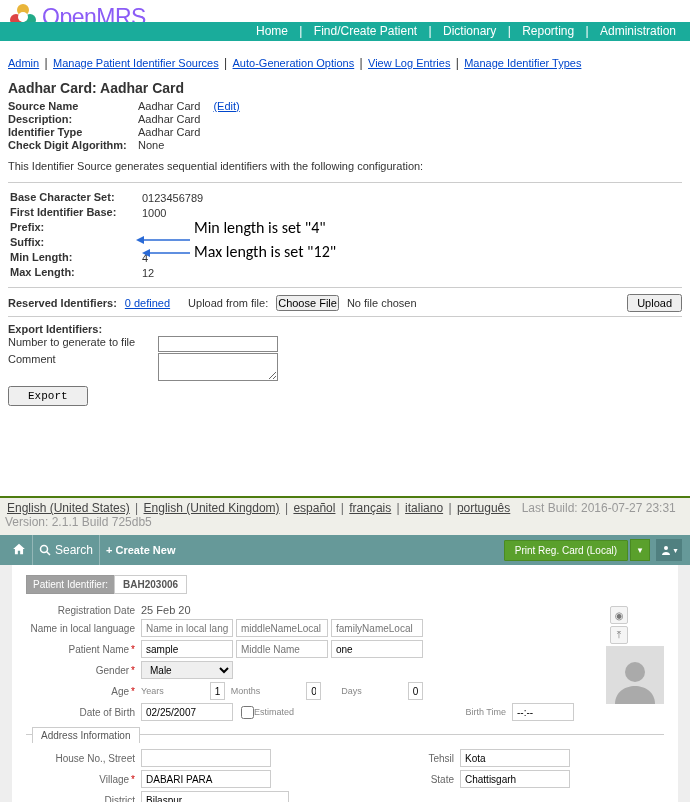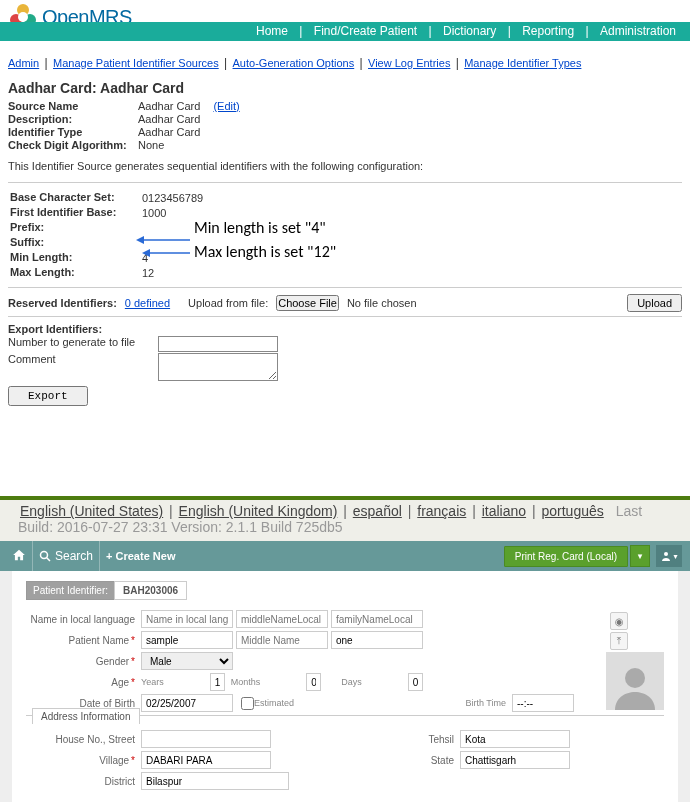--- a/index.html
+++ b/index.html
@@ -1,21 +1,21 @@
 <!DOCTYPE html>
 <html><head>
 <meta charset="utf-8">
 <style>
   * { box-sizing: border-box; margin: 0; padding: 0; }
   body { font-family: Arial, sans-serif; font-size: 12px; color: #333; background: #fff; width: 690px; }
 
   
   .omrs-header { position: relative; height: 44px; }
   .omrs-logo { position: absolute; top: 0; left: 6px; display: flex; align-items: center; }
-  .omrs-logo-text { font-size: 20px; color: #0369a1; font-weight: 400; margin-left: 2px; letter-spacing: -0.5px; }
+  .omrs-logo-text { font-size: 23px; color: #8b5cf6; font-weight: 400; margin-left: 2px; letter-spacing: -0.5px; }
   .omrs-nav { position: absolute; right: 0; top: 22px; background: #1aac9b; color: #fff; font-size: 12px; padding: 2px 6px 3px; width: 100%; text-align: right; }
   .omrs-nav span { padding: 0 8px; display: inline-block; }
 
   .omrs-body { padding: 6px 8px 20px; font-size: 12px; }
   .crumb a { color: #0046cc; text-decoration: underline; font-size: 11px; }
   .crumb { margin: 6px 0 10px; }
   .crumb .pipe { color: #333; margin: 0 2px; }
 
   h2.card-title { font-size: 14px; font-weight: bold; margin-bottom: 4px; }
 
@@ -47,21 +47,21 @@
   .export-row { display: flex; align-items: flex-start; margin: 1px 0; font-size: 11px; }
   .export-row .lbl { width: 150px; }
   .export-row input[type=text] { width: 120px; border: 1px solid #888; font-size: 11px; padding: 1px; }
   .export-row textarea { width: 120px; height: 28px; border: 1px solid #888; font-size: 11px; }
   .btn-export { margin-top: 4px; font-size: 11px; padding: 2px 18px; font-family: Liberation Mono, monospace; }
 
   
   .gap { height: 70px; }
 
   
-  .locale-bar { background: #efefe9; font-size: 14px; color: #666; padding: 3px 18px 6px; border-top: 4px solid #4d7c0f; }
+  .locale-bar { background: #efefe9; font-size: 12px; color: #666; padding: 3px 5px 6px; border-top: 2px solid #4d7c0f; }
   .locale-bar a { color: #444; text-decoration: underline; margin: 0 2px; }
   .locale-bar .meta { color: #999; margin-left: 6px; }
 
   
   .bh-wrap { background: #eee; padding-bottom: 10px; }
   .bh-toolbar { background: #669999; height: 30px; display: flex; align-items: center; color: #fff; font-size: 12px; padding: 0 8px; }
   .bh-toolbar .home-ic { width: 22px; text-align: center; }
   .bh-toolbar .search { display: flex; align-items: center; gap: 4px; margin-left: 2px; padding: 0 6px; border-left: 1px solid rgba(255,255,255,0.3); border-right: 1px solid rgba(255,255,255,0.3); height: 30px; }
   .bh-toolbar .create { margin-left: 6px; font-weight: bold; font-size: 11px; }
   .bh-toolbar .spacer { flex: 1; }
@@ -81,21 +81,21 @@
   .w90 { width: 92px; } .w60 { width: 62px; } .w28 { width: 15px; margin-left: 44px; }
   .sublabel { font-size: 9px; color: #888; margin: 0 2px 0 0; }
 
   .form-cols { display: flex; }
   .form-col-left { flex: 1; }
   .form-col-right { width: 90px; text-align: center; }
   .avatar-box { width: 58px; height: 58px; background: #ddd; display: flex; align-items: flex-end; justify-content: center; margin-left: auto; }
   .avatar-box svg { width: 48px; height: 48px; fill: #aaa; }
   .mini-ic { width: 18px; height: 18px; border: 1px solid #ccc; border-radius: 2px; display: flex; align-items: center; justify-content: center; margin: 2px auto; font-size: 10px; color: #777; background: #f5f5f5; }
 
-  .section-hdr { border-top: 1px solid #ccc; position: relative; }
+  .section-hdr { border-top: 1px solid #ccc; margin-top: 10px; position: relative; }
   .section-hdr .tab { position: relative; top: -8px; left: 6px; background: #fff; border: 1px solid #ccc; border-bottom: none; padding: 2px 8px; font-size: 10px; display: inline-block; color: #555; }
 
   .addr-grid { display: flex; gap: 30px; margin-top: -2px; }
   .addr-col { flex: 1; }
 
   .rel { position: relative; }
 </style>
 </head>
 <body>
 
@@ -267,20 +267,24 @@
   </div>
 
   <div class="bh-form rel">
     <div class="pid-bar">
       <span class="pid-lbl">Patient Identifier:</span><span class="pid-val">BAH203006</span>
     </div>
 
     <div class="form-cols">
       <div class="form-col-left">
         <div class="form-row">
+          <div class="flabel">Registration Date</div>
+          <div>25 Feb 20</div>
+        </div>
+        <div class="form-row">
           <div class="flabel">Name in local language</div>
           <input class="w90" type="text" placeholder="Name in local language" style="">
           <input class="w90" type="text" style="margin-left: 3px;" placeholder="middleNameLocal">
           <input class="w90" type="text" style="margin-left: 3px;" placeholder="familyNameLocal">
         </div>
         <div class="form-row">
           <div class="flabel"><span>Patient Name</span><span class="req">*</span></div>
           <input class="w90" type="text" value="sample" style="">
           <input class="w90" type="text" style="margin-left: 3px;" placeholder="Middle Name">
           <input class="w90" type="text" style="margin-left: 3px;" value="one">

